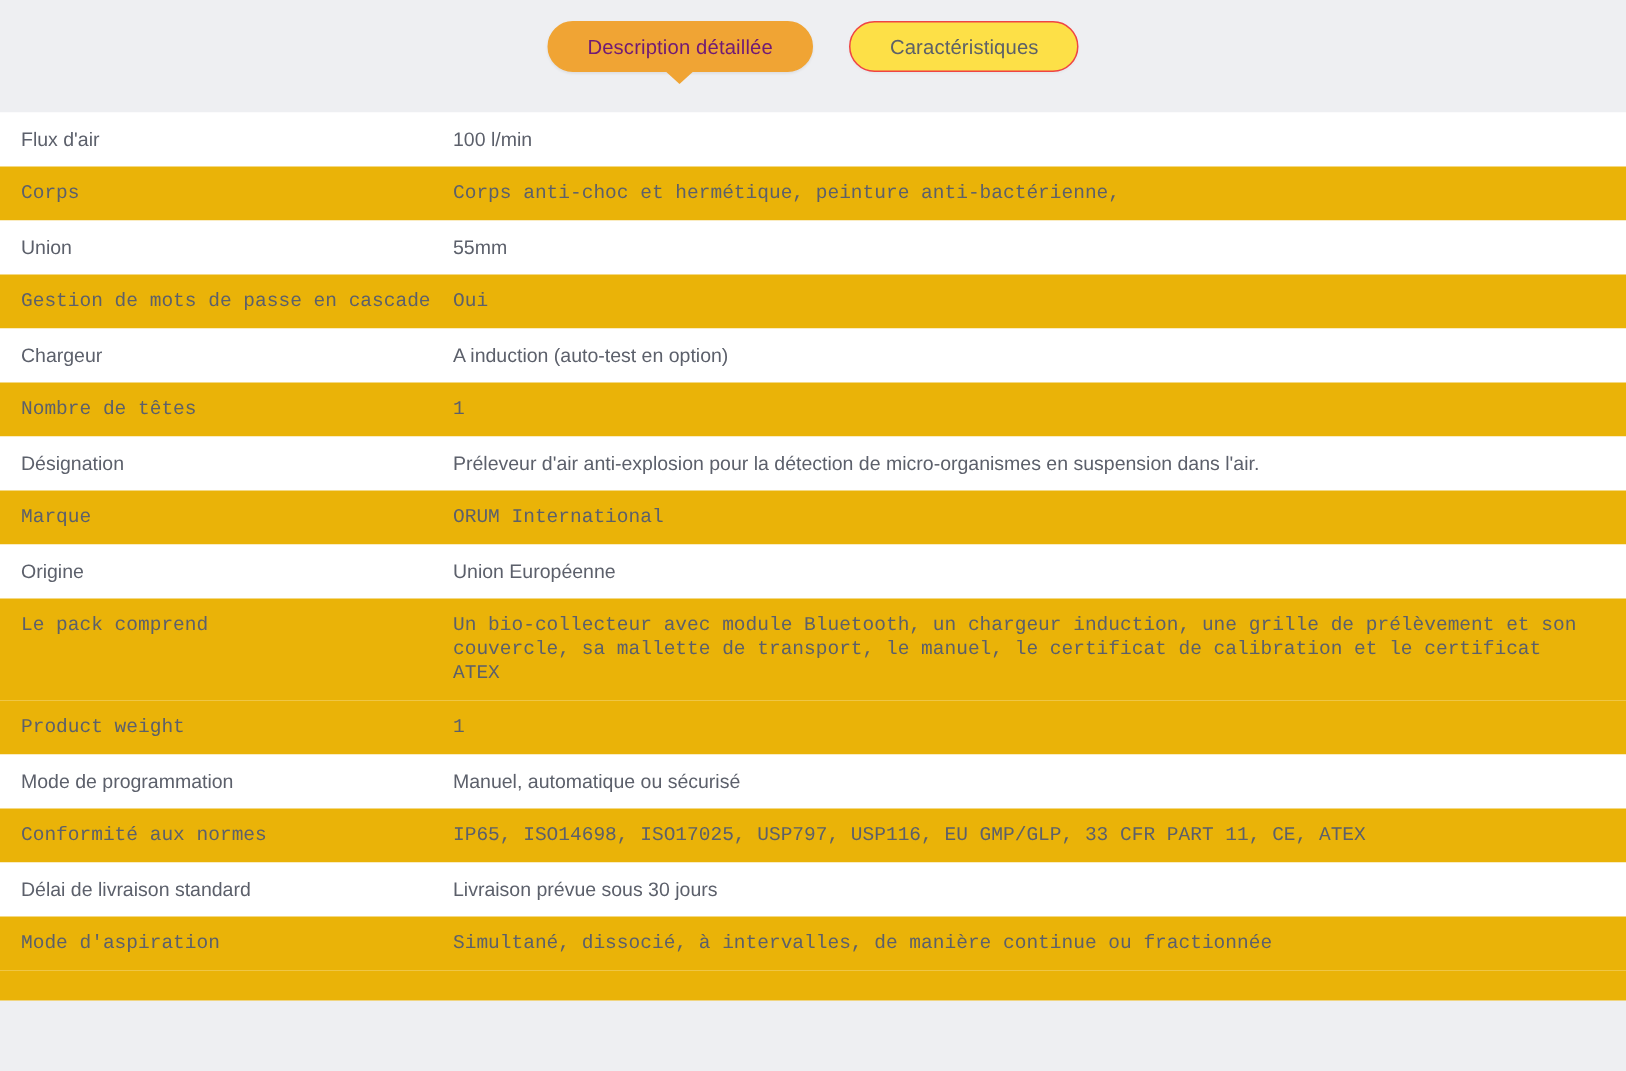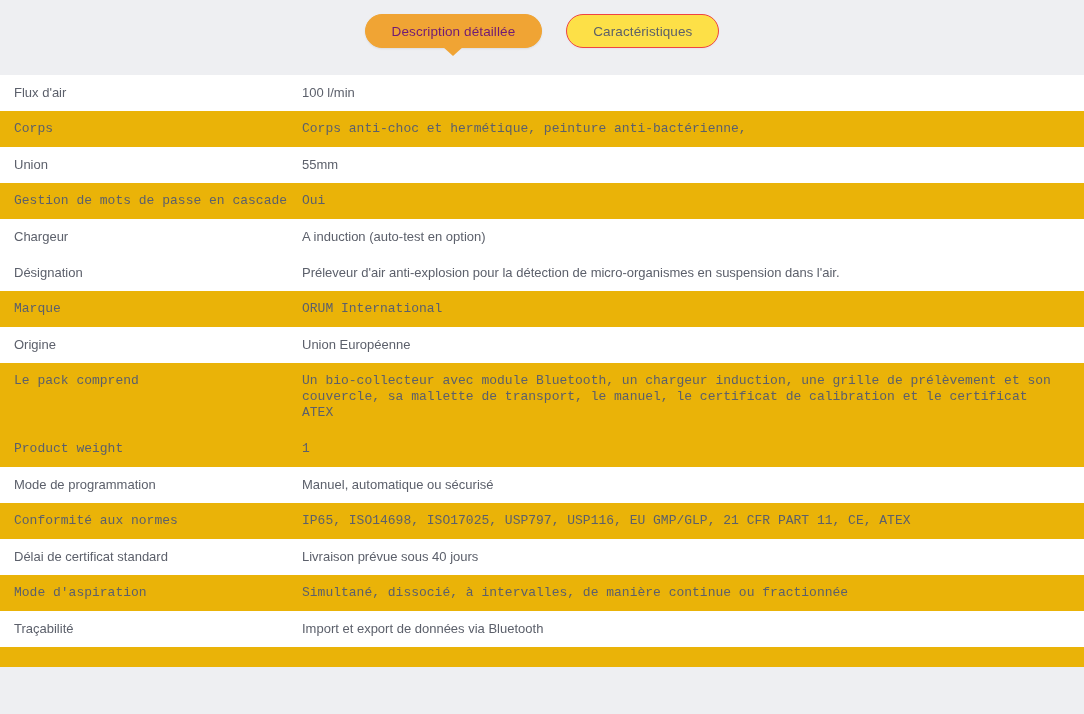--- a/index.html
+++ b/index.html
@@ -140,20 +140,24 @@
         <td class="cell-value">55mm</td>
       </tr>
       <tr class="spec-row alt">
         <td class="cell-label">Gestion de mots de passe en cascade</td>
         <td class="cell-value">Oui</td>
       </tr>
       <tr class="spec-row">
         <td class="cell-label">Chargeur</td>
         <td class="cell-value">A induction (auto-test en option)</td>
       </tr>
+      <tr class="spec-row alt">
+        <td class="cell-label">Nombre de têtes</td>
+        <td class="cell-value">1</td>
+      </tr>
       <tr class="spec-row">
         <td class="cell-label">Désignation</td>
         <td class="cell-value">Préleveur d'air anti-explosion pour la détection de micro-organismes en suspension dans l'air.</td>
       </tr>
       <tr class="spec-row alt">
         <td class="cell-label">Marque</td>
         <td class="cell-value">ORUM International</td>
       </tr>
       <tr class="spec-row">
         <td class="cell-label">Origine</td>
@@ -166,32 +170,28 @@
       <tr class="spec-row alt">
         <td class="cell-label">Product weight</td>
         <td class="cell-value">1</td>
       </tr>
       <tr class="spec-row">
         <td class="cell-label">Mode de programmation</td>
         <td class="cell-value">Manuel, automatique ou sécurisé</td>
       </tr>
       <tr class="spec-row alt">
         <td class="cell-label">Conformité aux normes</td>
-        <td class="cell-value">IP65, ISO14698, ISO17025, USP797, USP116, EU GMP/GLP, 21 CFR PART 11, CE, ATEX</td>
+        <td class="cell-value">IP65, ISO14698, ISO17025, USP797, USP116, EU GMP/GLP, 33 CFR PART 11, CE, ATEX</td>
       </tr>
       <tr class="spec-row">
-        <td class="cell-label">Délai de certificat standard</td>
-        <td class="cell-value">Livraison prévue sous 40 jours</td>
+        <td class="cell-label">Délai de livraison standard</td>
+        <td class="cell-value">Livraison prévue sous 30 jours</td>
       </tr>
       <tr class="spec-row alt">
         <td class="cell-label">Mode d'aspiration</td>
         <td class="cell-value">Simultané, dissocié, à intervalles, de manière continue ou fractionnée</td>
-      </tr>
-      <tr class="spec-row">
-        <td class="cell-label">Traçabilité</td>
-        <td class="cell-value">Import et export de données via Bluetooth</td>
       </tr>
       <tr class="spec-row alt row-pad">
         <td class="cell-label"></td>
         <td class="cell-value"></td>
       </tr>
     </tbody>
 </table>
 
 </body></html>

